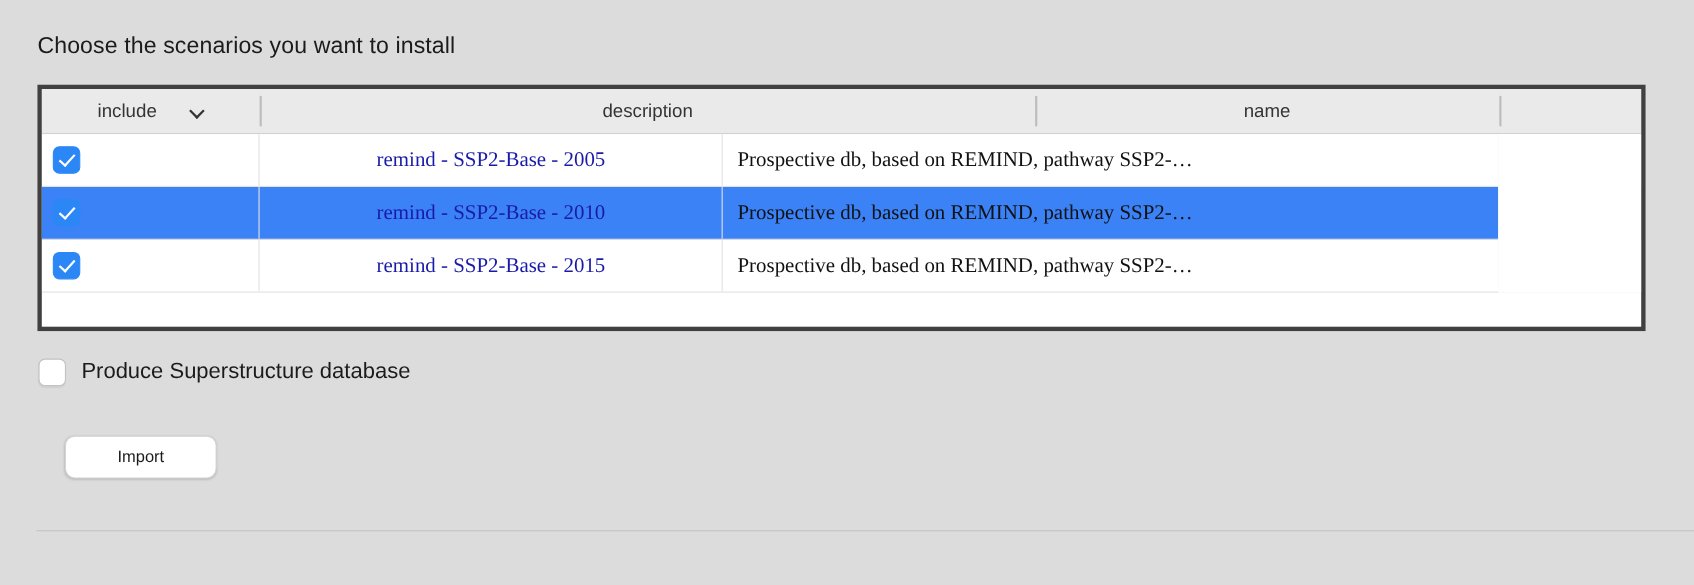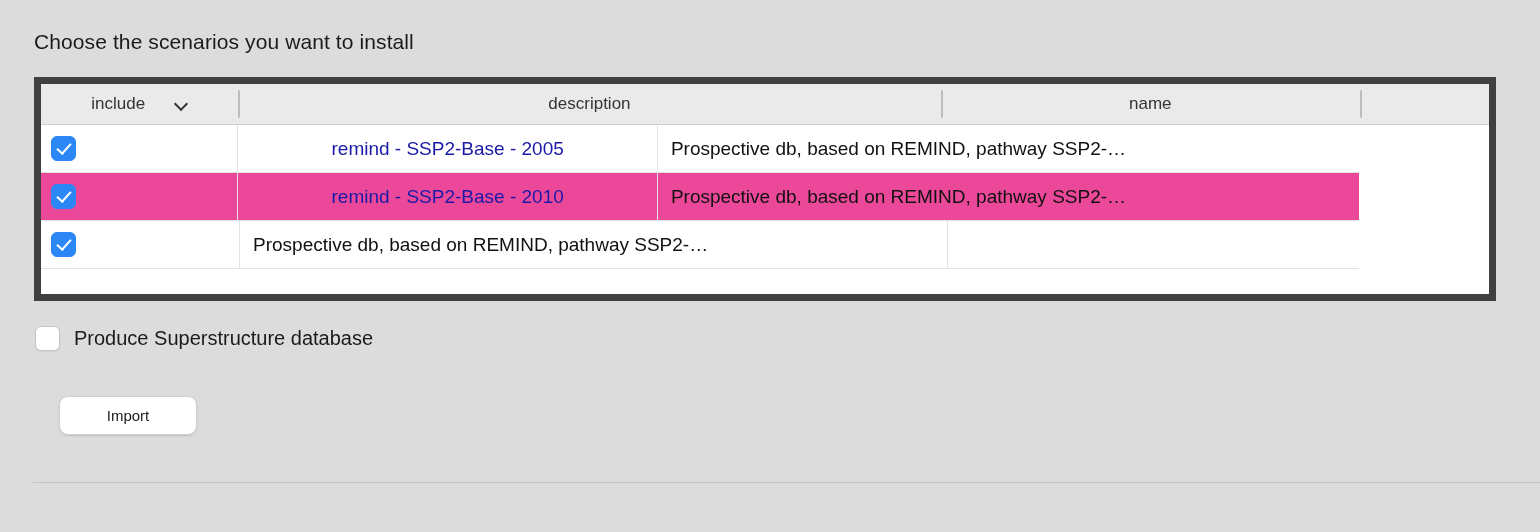--- a/index.html
+++ b/index.html
@@ -33,21 +33,21 @@
   }
 
   
   .table-wrap {
     position: absolute;
     left: 34px;
     top: 77px;
     width: 1462px;
     height: 224px;
     background: #ffffff;
-    border: 7px solid #404040;
+    border: 4px solid #404040;
     box-sizing: border-box;
     overflow: hidden;
   }
   .thead {
     display: flex;
     height: 41px;
     background: #eaeaea;
     border-bottom: 1px solid #cfcfcf;
     box-sizing: border-box;
   }
@@ -99,23 +99,24 @@
     border-bottom: 2.2px solid #333;
     transform: rotate(45deg);
   }
 
   .tbody { display: block; }
   .trow {
     display: flex;
     height: 48px;
     border-bottom: 1px solid #e2e2e2;
     box-sizing: border-box;
+    font-family: Liberation Serif, serif;
   }
   .trow.odd  { background: #ffffff; }
-  .trow.even { background: #ec4899; }
+  .trow.even { background: #3b82f6; }
 
   .td {
     position: relative;
     display: flex;
     align-items: center;
     box-sizing: border-box;
     height: 100%;
     font-size: 19px;
   }
   .td-include {
@@ -285,20 +286,23 @@
         <div class="td td-desc">
           <span>Prospective db, based on REMIND, pathway SSP2-…</span>
         </div>
         <div class="td td-extra"></div>
       </div>
 
       <div class="trow odd">
         <div class="td td-include">
           <span class="cb checked"></span>
         </div>
+        <div class="td td-name">
+          <span>remind - SSP2-Base - 2015</span>
+        </div>
         <div class="td td-desc">
           <span>Prospective db, based on REMIND, pathway SSP2-…</span>
         </div>
         <div class="td td-extra"></div>
       </div>
 
       <div class="extra-cover"></div>
     </div>
 
   </div>

